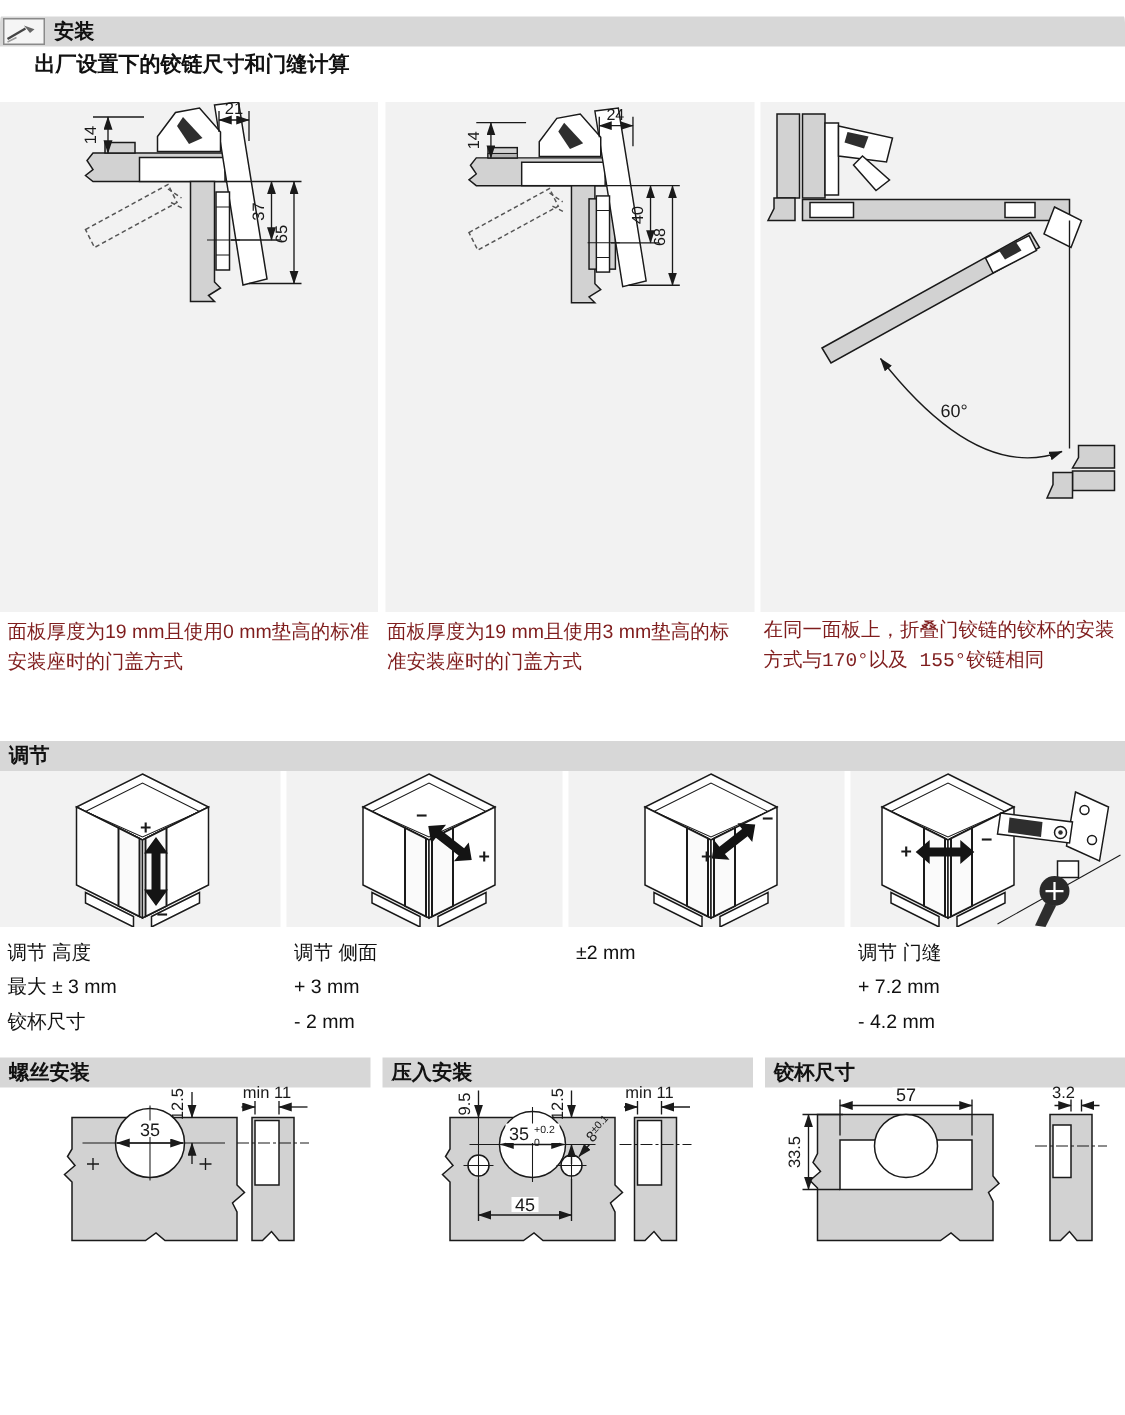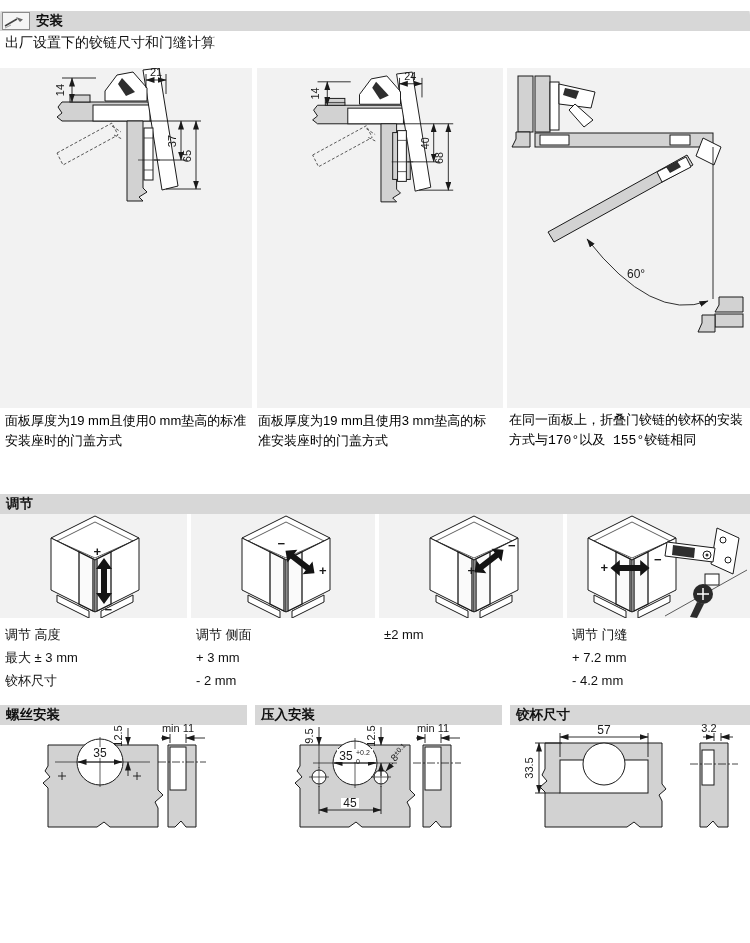--- a/index.html
+++ b/index.html
@@ -4,23 +4,23 @@
 <style>
   :root{
     --bar-bg:#d7d7d7; --panel-bg:#f2f2f2; --wood:#d2d2d2; --line:#1a1a1a;
   }
   html,body{margin:0;padding:0;background:#fff;}
   .page{position:relative;width:750px;height:884px;background:#fff;
         font-family:"Liberation Sans","DejaVu Sans",sans-serif;color:#111;overflow:hidden;border-radius:15px;}
   .bar{position:absolute;background:var(--bar-bg);height:20px;display:flex;align-items:center;
        font-size:13.5px;font-weight:bold;box-sizing:border-box;}
   .bar .t{padding-left:6px;}
-  .subtitle{position:absolute;left:5px;top:34px;font-size:14px;font-weight:normal;}
+  .subtitle{position:absolute;left:23px;top:34px;font-size:14px;font-weight:bold;}
   .panel{position:absolute;background:var(--panel-bg);}
-  .cap{position:absolute;font-size:13px;line-height:1.5;color:#000000;}
+  .cap{position:absolute;font-size:13px;line-height:1.5;color:#7f1d1d;}
   .adjcap{position:absolute;font-size:13px;line-height:1.75;}
   svg{display:block;}
   .wood{fill:var(--wood);stroke:var(--line);stroke-width:1;}
   .wp{fill:#fff;stroke:var(--line);stroke-width:1;}
   .doorp{fill:#fafafa;stroke:var(--line);stroke-width:1.3;}
   .dk{fill:#2e2e2e;stroke:none;}
   .dim{stroke:var(--line);stroke-width:0.9;fill:none;}
   .thin{stroke:var(--line);stroke-width:0.7;fill:none;}
   .dashp{fill:none;stroke:#555;stroke-width:1;stroke-dasharray:3 2;}
   .dashdot{stroke:var(--line);stroke-width:0.8;fill:none;stroke-dasharray:8 2 2 2;}

